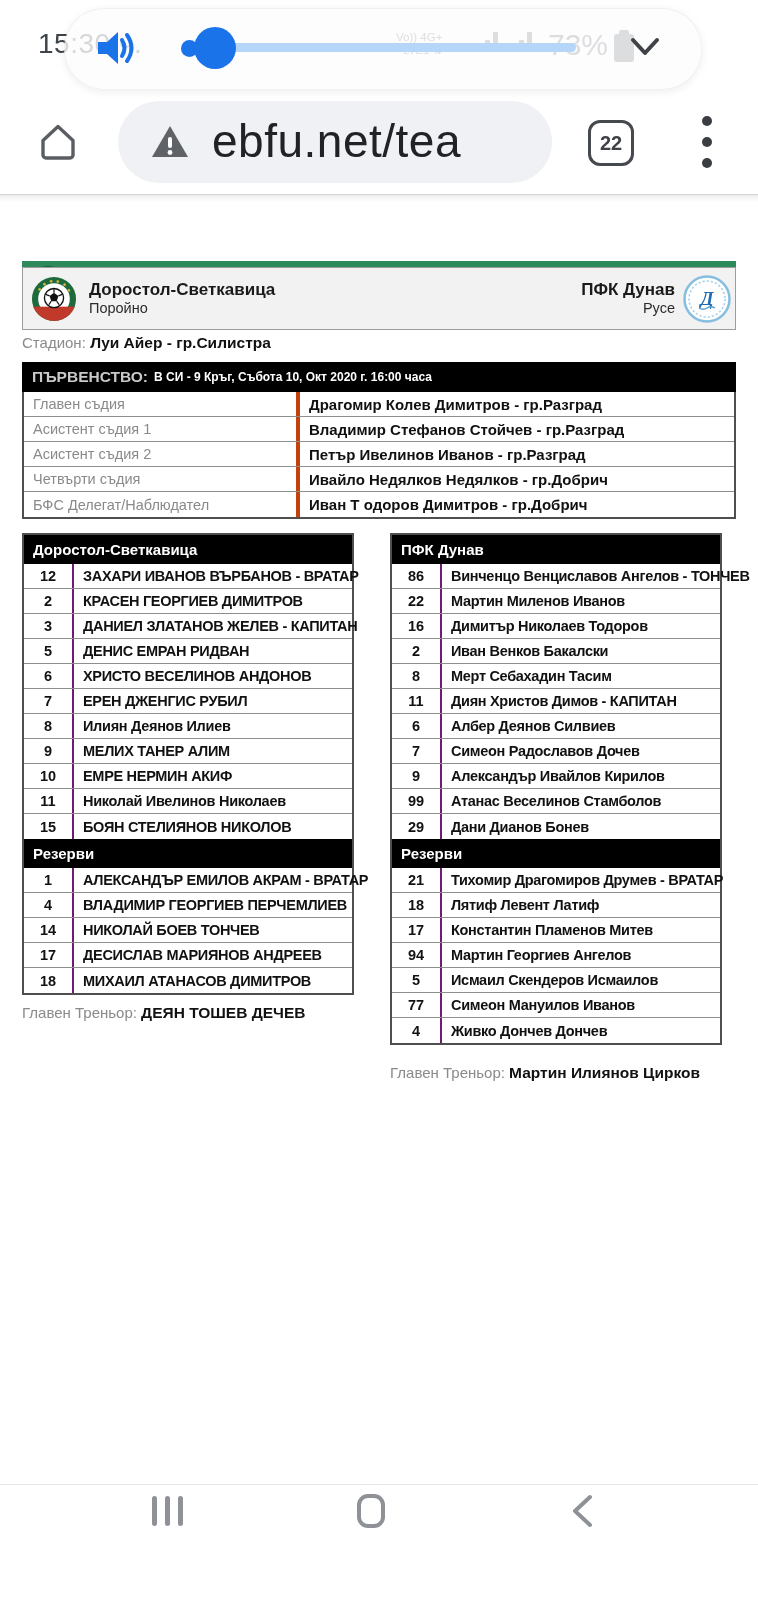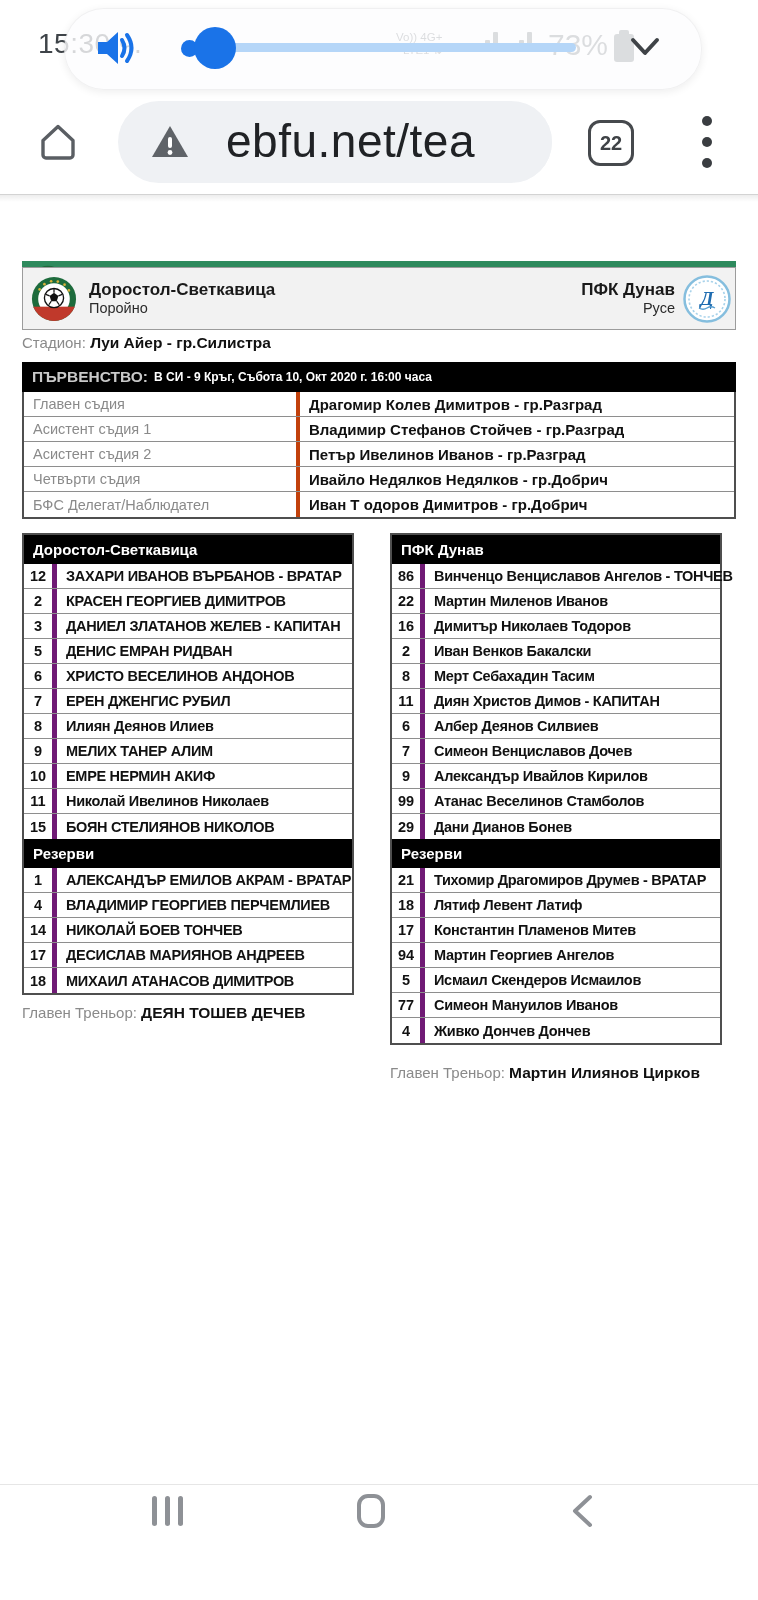--- a/index.html
+++ b/index.html
@@ -19,21 +19,21 @@
   
   .vol-pill{left:64px;top:8px;width:636px;height:80px;border-radius:40px;
             background:rgba(253,253,254,0.8);border:1px solid rgba(0,0,0,0.05);
             box-shadow:0 2px 8px rgba(0,0,0,0.07);}
   .vol-track{left:196px;top:43px;width:380px;height:9px;border-radius:5px;background:#b5d6f8;}
   .vol-nub{left:181px;top:40px;width:17px;height:17px;border-radius:50%;background:#1a73e8;}
   .vol-thumb{left:194px;top:27px;width:42px;height:42px;border-radius:50%;background:#1a73e8;}
 
   
   .url-pill{left:118px;top:101px;width:434px;height:82px;border-radius:41px;background:#eff1f4;overflow:hidden;}
-  .url-text{position:absolute;left:108px;top:0;height:82px;line-height:80px;font-size:46px;letter-spacing:.5px;color:#202225;white-space:nowrap;}
+  .url-text{position:absolute;left:94px;top:0;height:82px;line-height:80px;font-size:46px;letter-spacing:.5px;color:#202225;white-space:nowrap;}
   .url-fade{position:absolute;right:0;top:0;width:42px;height:82px;background:linear-gradient(90deg,rgba(239,241,244,0),#eff1f4 70%);}
   .tab-btn{left:588px;top:120px;width:46px;height:46px;border:3.5px solid #46494d;border-radius:12px;
            box-sizing:border-box;display:flex;align-items:center;justify-content:center;
            font-size:20px;font-weight:bold;color:#3f4347;}
   .dot{width:10px;height:10px;border-radius:50%;background:#3a3d41;}
   .tb-shadow{left:0;top:194px;width:758px;height:8px;
              background:linear-gradient(#d3d3d3 0 1px, rgba(0,0,0,0.07) 1px, rgba(0,0,0,0) 100%);}
 
   
   .fed-bar{left:22px;top:217px;width:714px;height:46px;background:#2e8a5d;display:flex;align-items:center;margin-top:44px;}
@@ -51,21 +51,21 @@
   .officials{left:22px;top:392px;width:714px;border:2px solid #4f4f4f;border-top:none;box-sizing:border-box;background:#fff;}
   .off-row{display:flex;height:25px;border-bottom:1px solid #8e8e8e;box-sizing:border-box;align-items:center;}
   .off-row:last-child{border-bottom:none;}
   .off-l{width:276px;padding-left:9px;box-sizing:border-box;border-right:4px solid #c2410c;align-self:stretch;display:flex;align-items:center;color:#8a8a8a;font-size:14.5px;}
   .off-v{padding-left:9px;color:#111;font-weight:bold;font-size:15px;white-space:nowrap;}
 
   .squad{width:332px;border:2px solid #4f4f4f;box-sizing:border-box;background:#fff;}
   .squad-hdr{height:29px;background:#000;color:#fff;font-weight:bold;font-size:15px;display:flex;align-items:center;padding-left:9px;}
   .p-row{display:flex;height:25px;border-bottom:1px solid #8e8e8e;box-sizing:border-box;}
   .p-row:last-child{border-bottom:none;}
-  .p-num{width:33px;border-right:5px solid #701a75;display:flex;align-items:center;justify-content:center;
+  .p-num{width:50px;border-right:2px solid #701a75;display:flex;align-items:center;justify-content:center;
          font-weight:bold;font-size:14.5px;color:#111;box-sizing:border-box;flex:none;}
   .p-name{display:flex;align-items:center;padding-left:9px;font-weight:bold;font-size:14.5px;letter-spacing:-.3px;color:#111;white-space:nowrap;}
   .coach-line{font-size:15px;white-space:nowrap;}
   .coach-line b{font-size:15.5px;color:#111;}
 
   
   .bn-div{left:0;top:1484px;width:758px;height:1px;background:#e6e6e6;}
   .recents{display:flex;gap:8.5px;}
   .recents i{display:block;width:4.5px;height:30px;background:#8e9196;border-radius:2.5px;}
   .home-sq{width:28px;height:34px;border:4px solid #8e9196;border-radius:11px;box-sizing:border-box;}
@@ -335,21 +335,21 @@
         <div class="p-row">
           <div class="p-num">11</div>
           <div class="p-name">Диян Христов Димов - КАПИТАН</div>
         </div>
         <div class="p-row">
           <div class="p-num">6</div>
           <div class="p-name">Албер Деянов Силвиев</div>
         </div>
         <div class="p-row">
           <div class="p-num">7</div>
-          <div class="p-name">Симеон Венциславов Дочев</div>
+          <div class="p-name">Симеон Радославов Дочев</div>
         </div>
         <div class="p-row">
           <div class="p-num">9</div>
           <div class="p-name">Александър Ивайлов Кирилов</div>
         </div>
         <div class="p-row">
           <div class="p-num">99</div>
           <div class="p-name">Атанас Веселинов Стамболов</div>
         </div>
         <div class="p-row">

